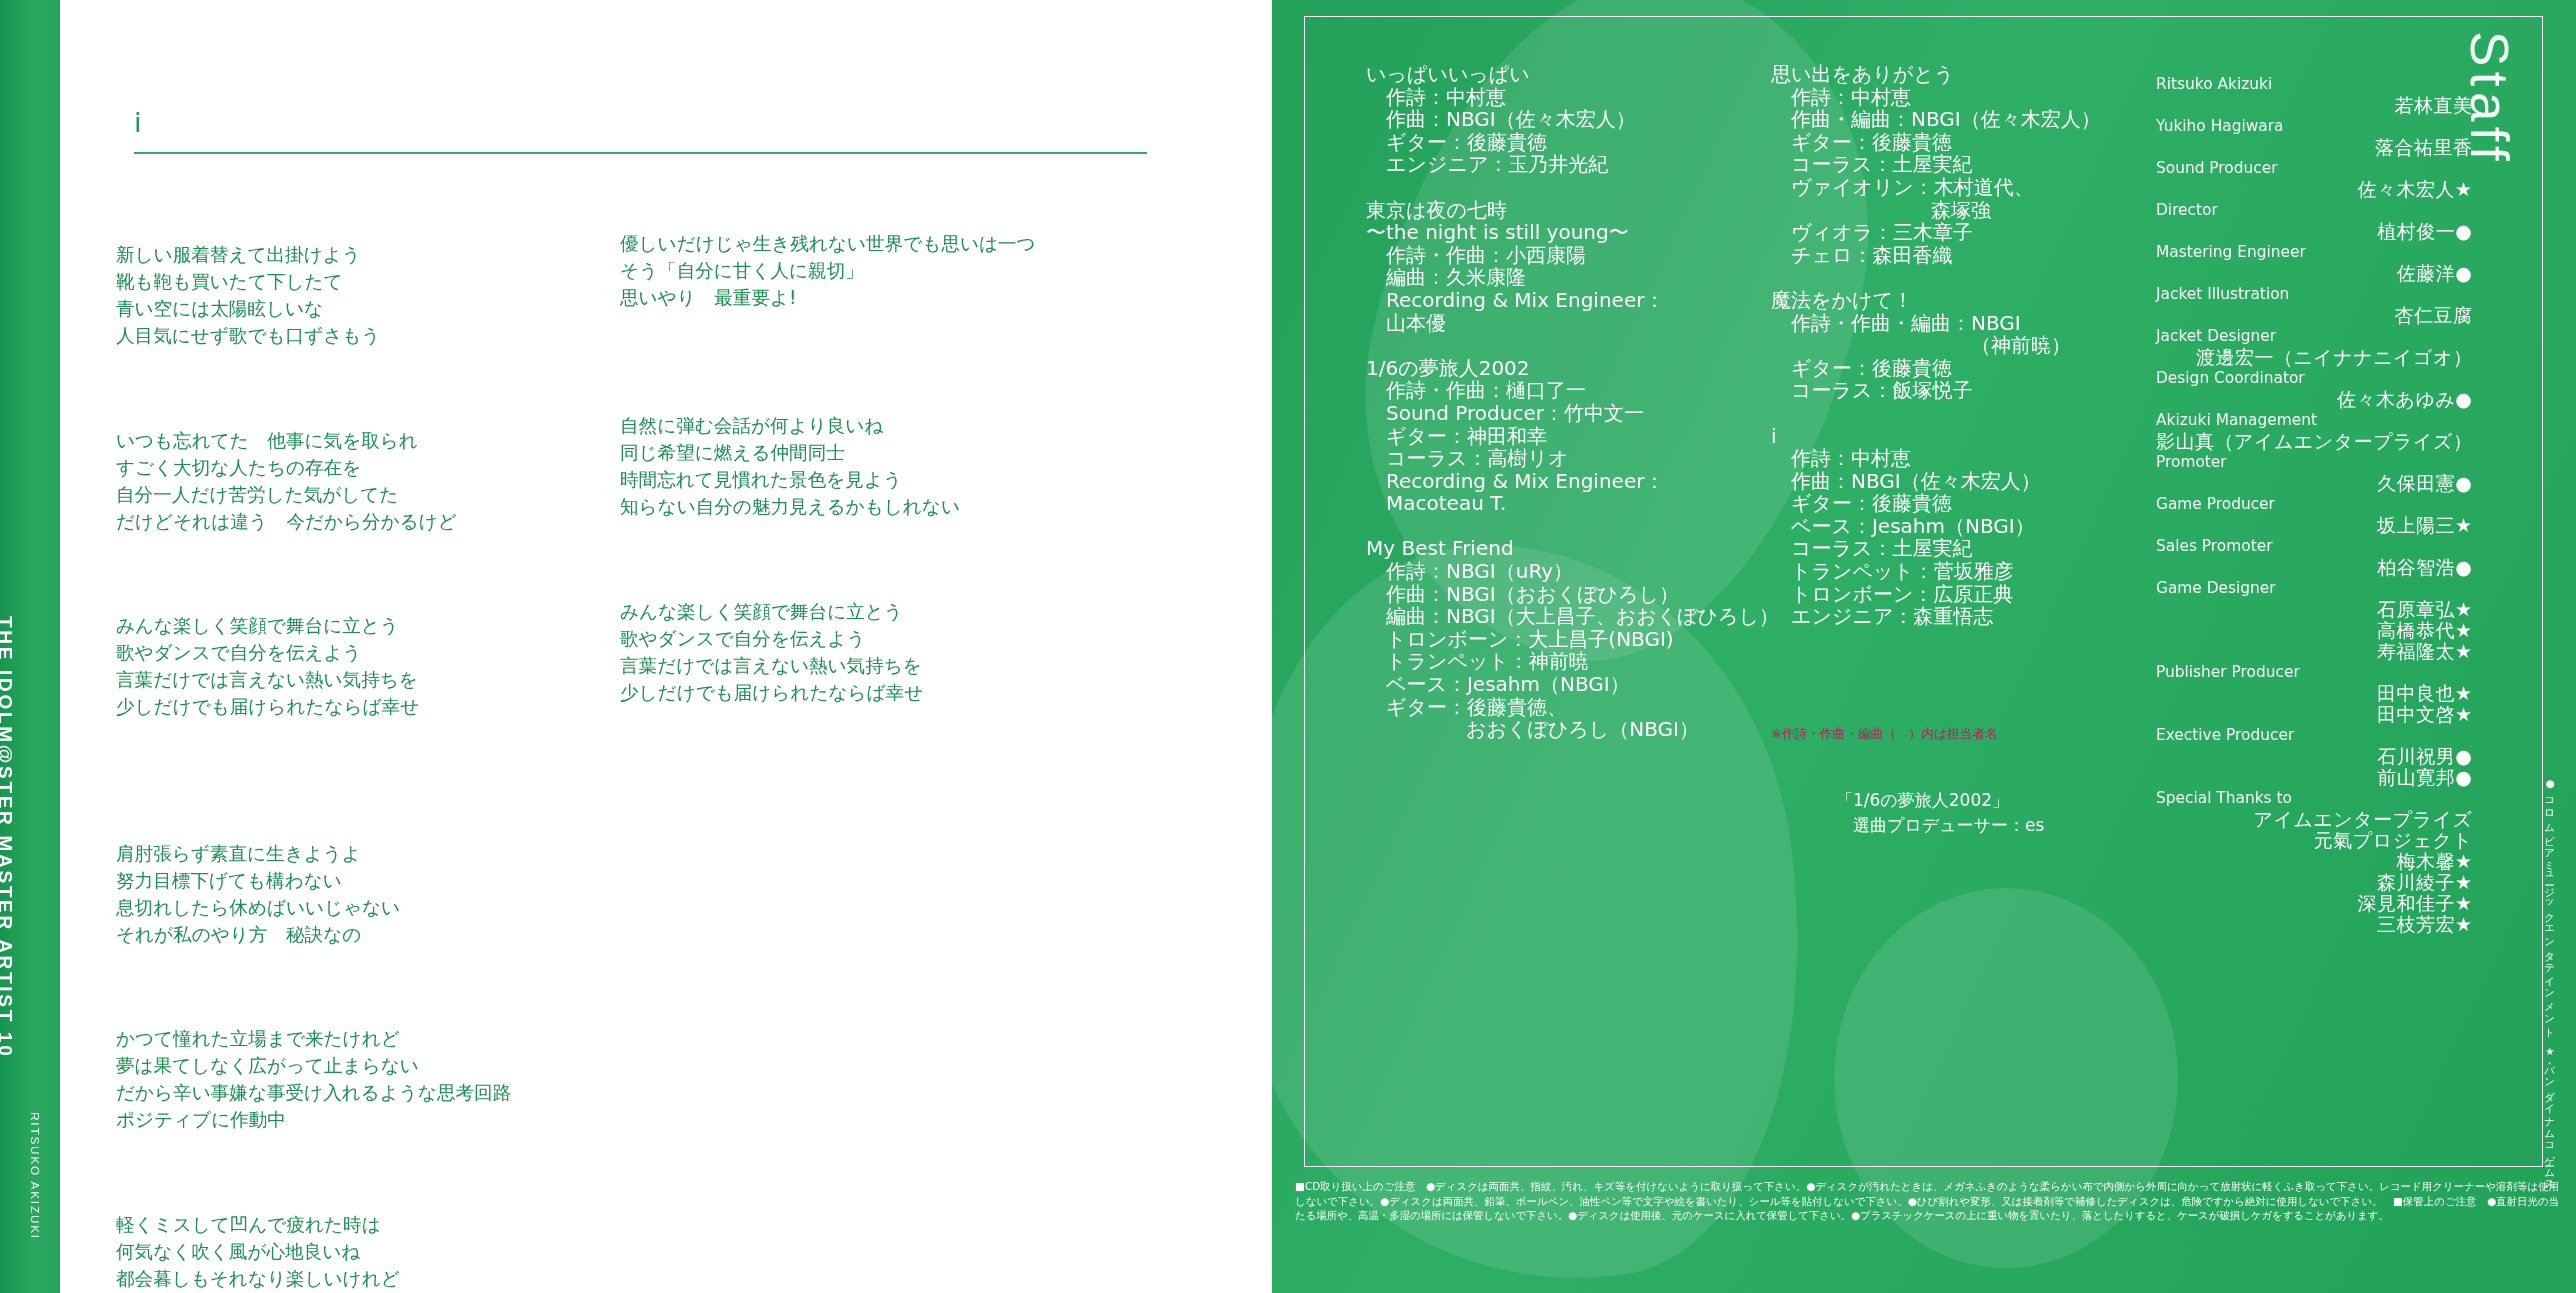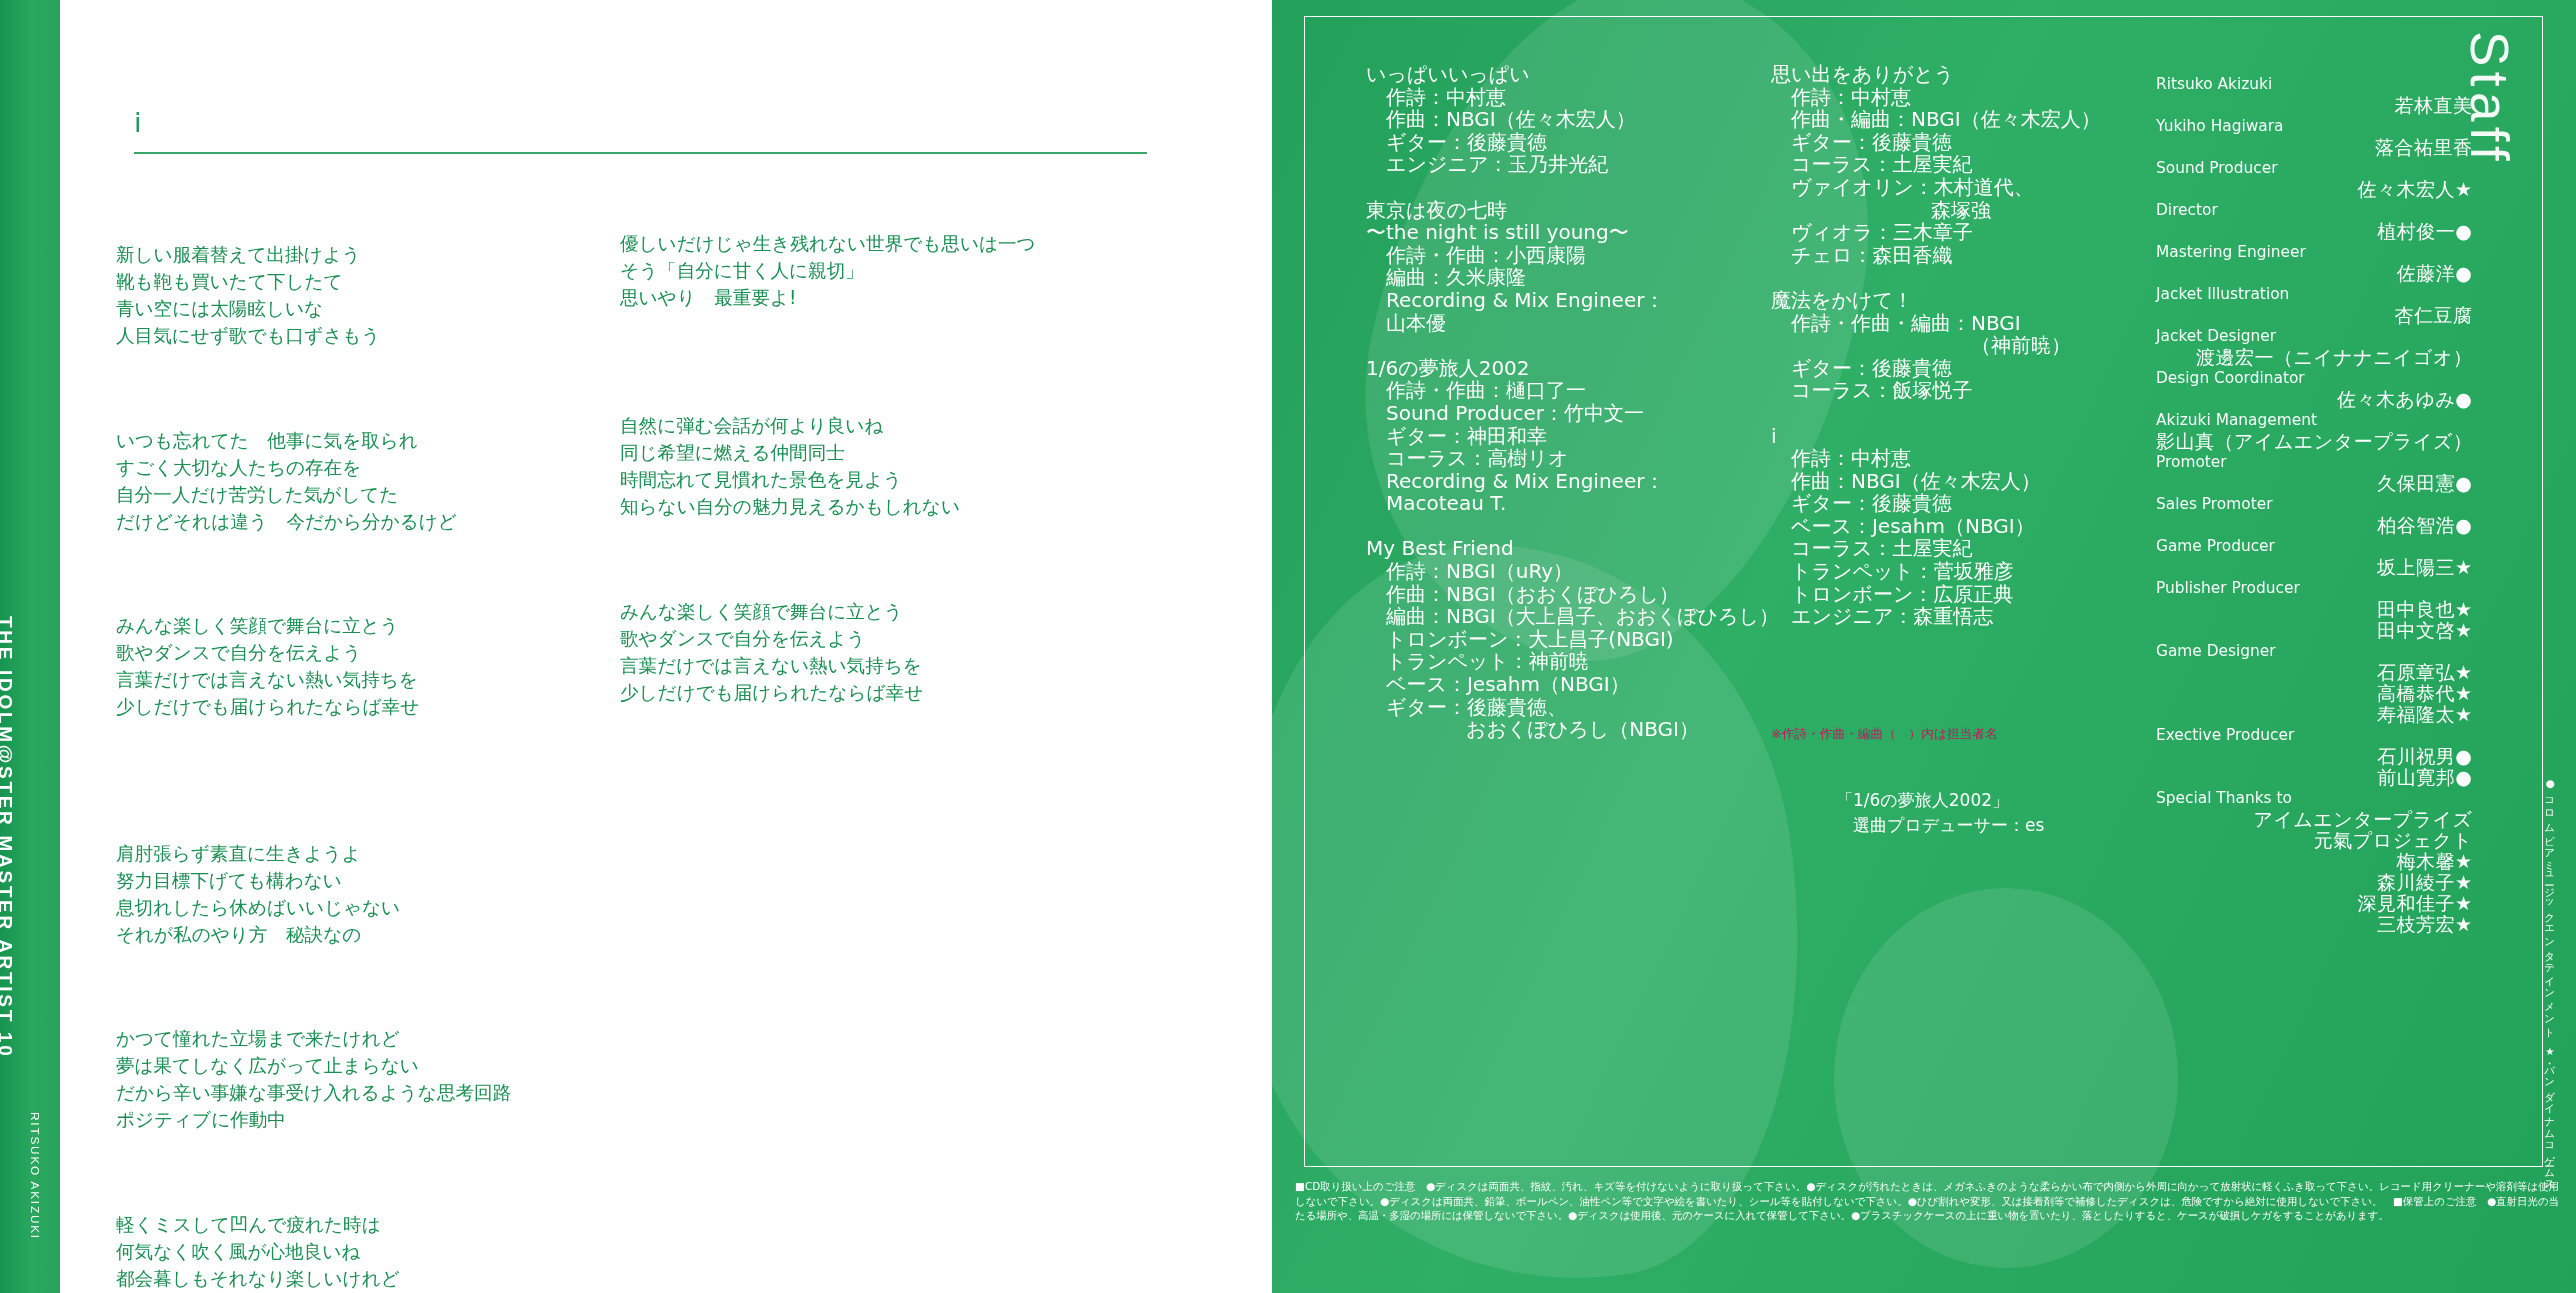--- a/index.html
+++ b/index.html
@@ -183,27 +183,27 @@
     <div><span class="staff-role">Ritsuko Akizuki</span><span class="staff-name">若林直美</span></div>
     <div><span class="staff-role">Yukiho Hagiwara</span><span class="staff-name">落合祐里香</span></div>
     <div><span class="staff-role">Sound Producer</span><span class="staff-name">佐々木宏人★</span></div>
     <div><span class="staff-role">Director</span><span class="staff-name">植村俊一●</span></div>
     <div><span class="staff-role">Mastering Engineer</span><span class="staff-name">佐藤洋●</span></div>
     <div><span class="staff-role">Jacket Illustration</span><span class="staff-name">杏仁豆腐</span></div>
     <div><span class="staff-role">Jacket Designer</span><span class="staff-name">渡邊宏一（ニイナナニイゴオ）</span></div>
     <div><span class="staff-role">Design Coordinator</span><span class="staff-name">佐々木あゆみ●</span></div>
     <div><span class="staff-role">Akizuki Management</span><span class="staff-name">影山真（アイムエンタープライズ）</span></div>
     <div><span class="staff-role">Promoter</span><span class="staff-name">久保田憲●</span></div>
+    <div><span class="staff-role">Game Producer</span><span class="staff-name">坂上陽三★</span></div>
     <div><span class="staff-role">Sales Promoter</span><span class="staff-name">柏谷智浩●</span></div>
-    <div><span class="staff-role">Game Producer</span><span class="staff-name">坂上陽三★</span></div>
-    <div><span class="staff-role">Publisher Producer</span><span class="staff-name" style="white-space:pre">田中良也★
-田中文啓★</span></div>
     <div><span class="staff-role">Game Designer</span><span class="staff-name" style="white-space:pre">石原章弘★
 高橋恭代★
 寿福隆太★</span></div>
+    <div><span class="staff-role">Publisher Producer</span><span class="staff-name" style="white-space:pre">田中良也★
+田中文啓★</span></div>
     <div><span class="staff-role">Exective Producer</span><span class="staff-name" style="white-space:pre">石川祝男●
 前山寛邦●</span></div>
     <div><span class="staff-role">Special Thanks to</span><span class="staff-name" style="white-space:pre">アイムエンタープライズ
 元氣プロジェクト
 梅木馨★
 森川綾子★
 深見和佳子★
 三枝芳宏★</span></div>
   </div>
 

